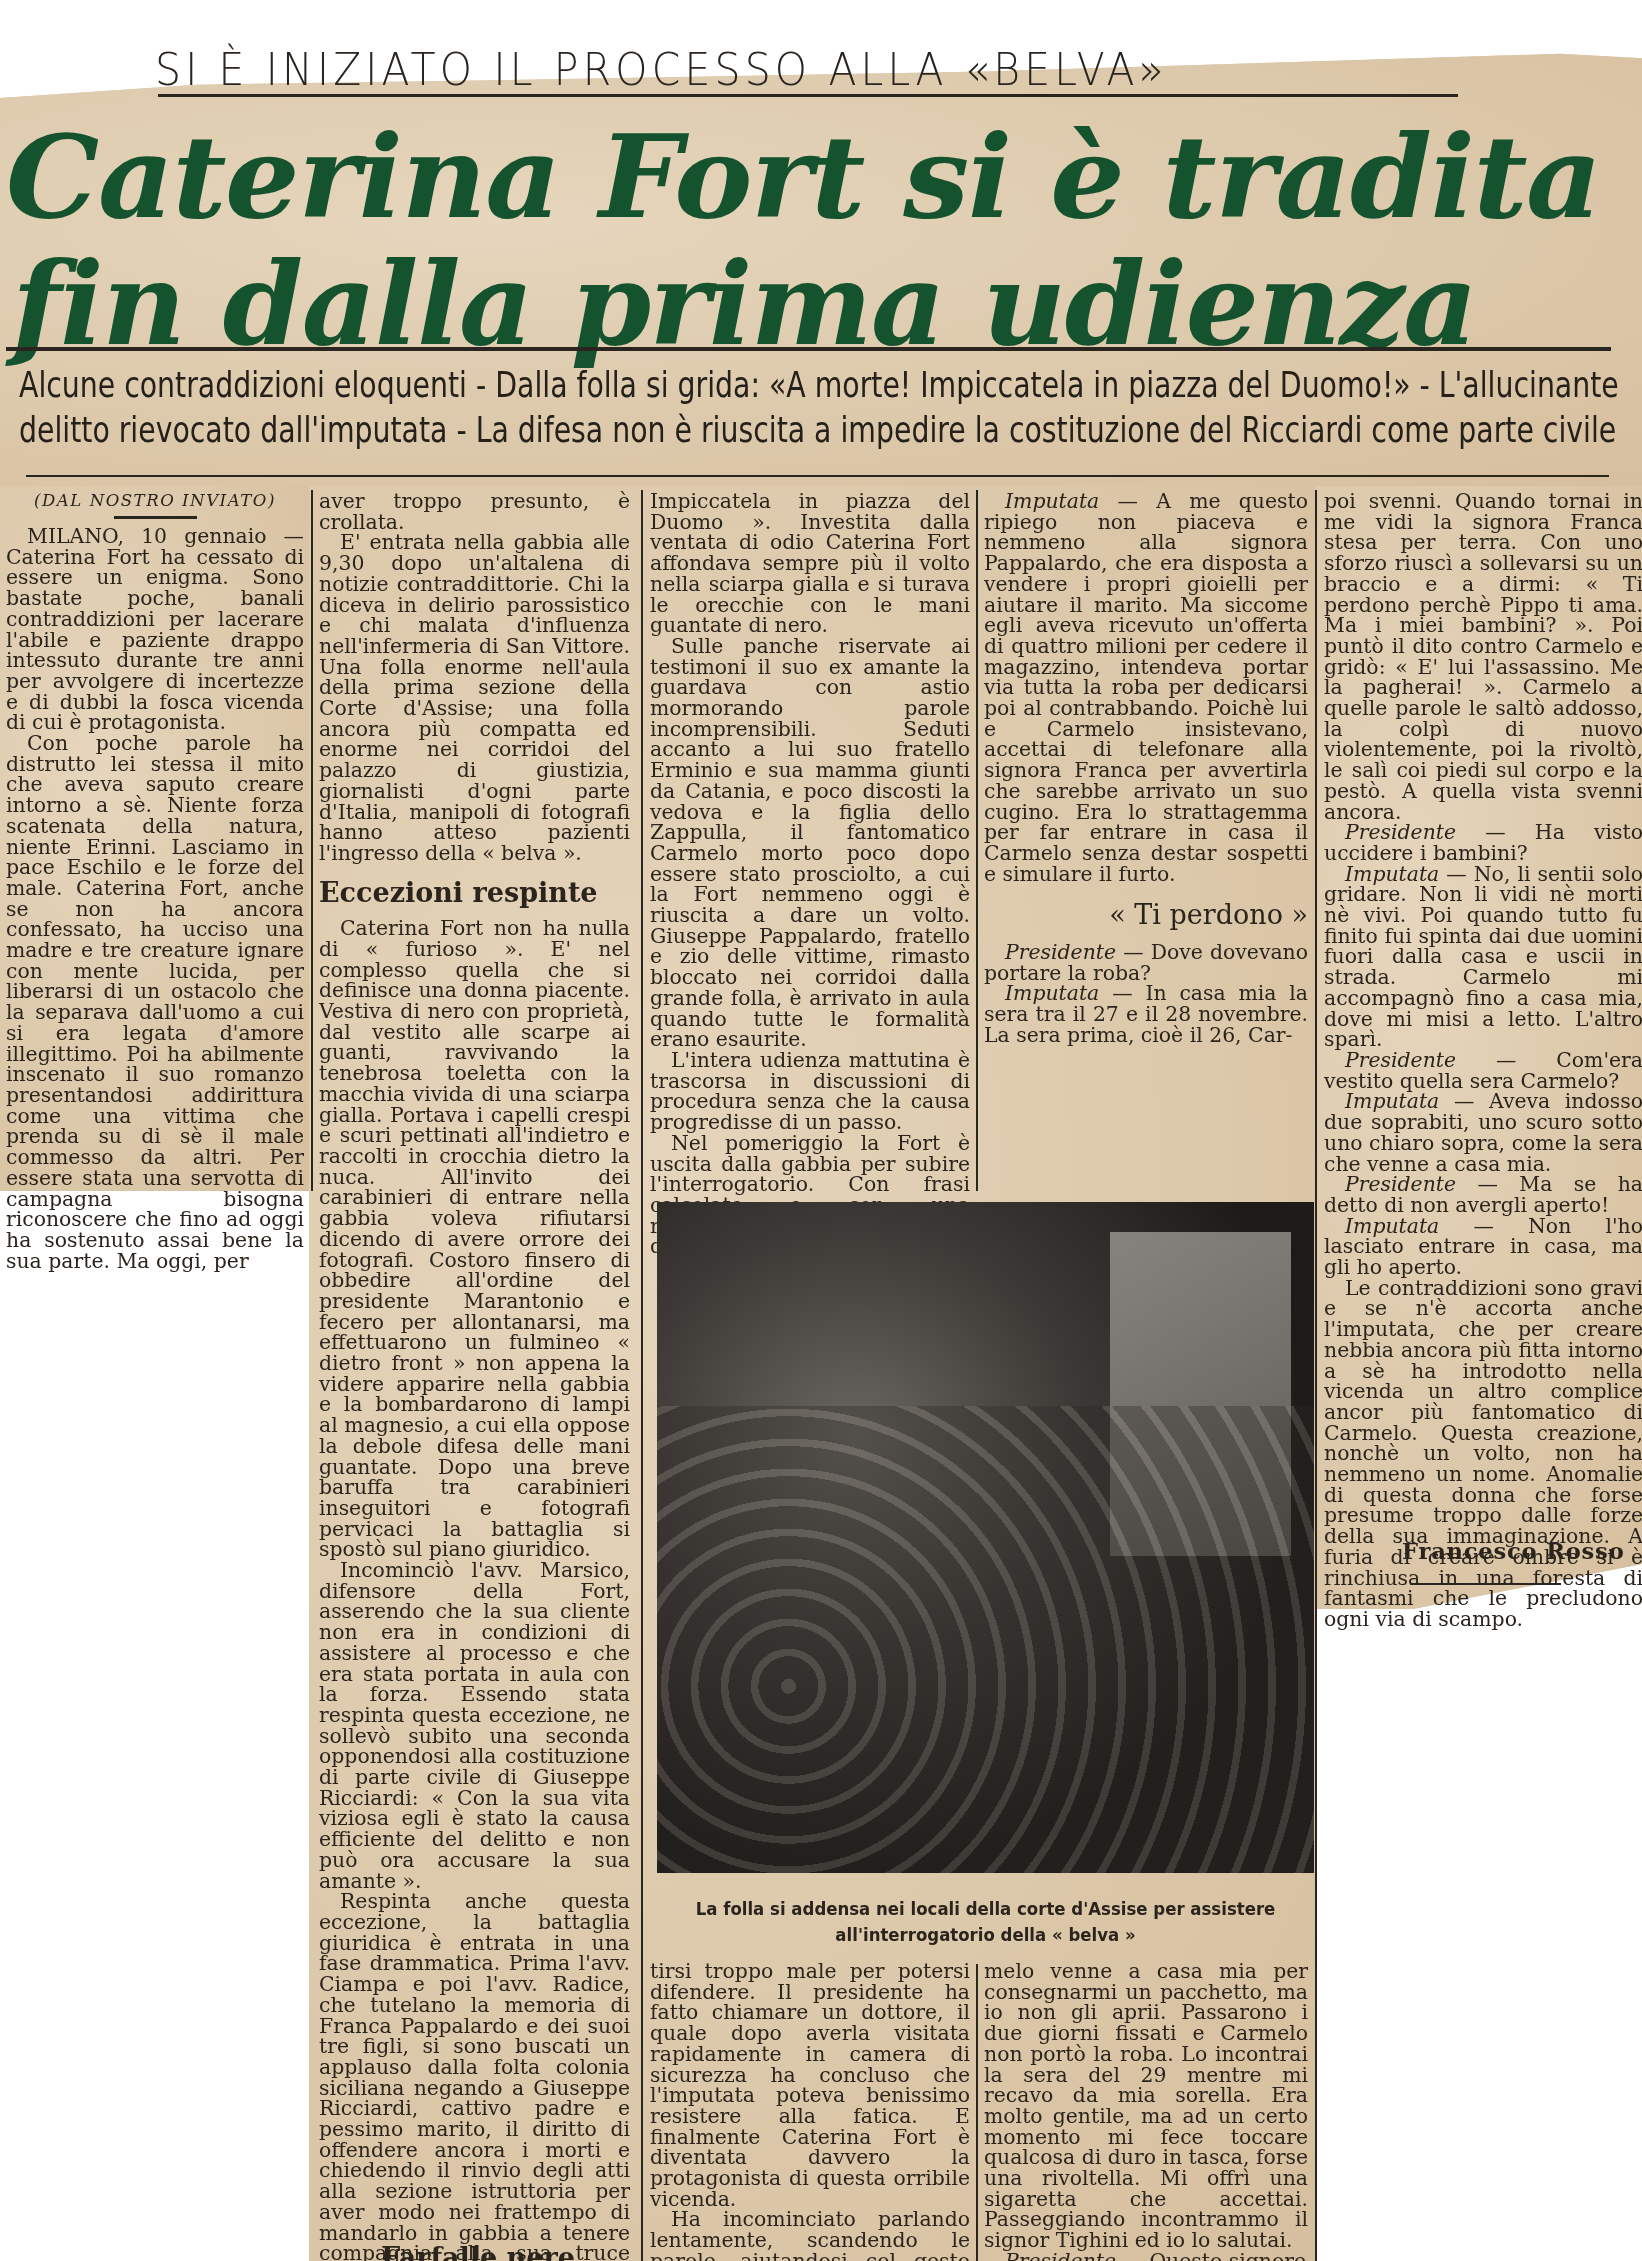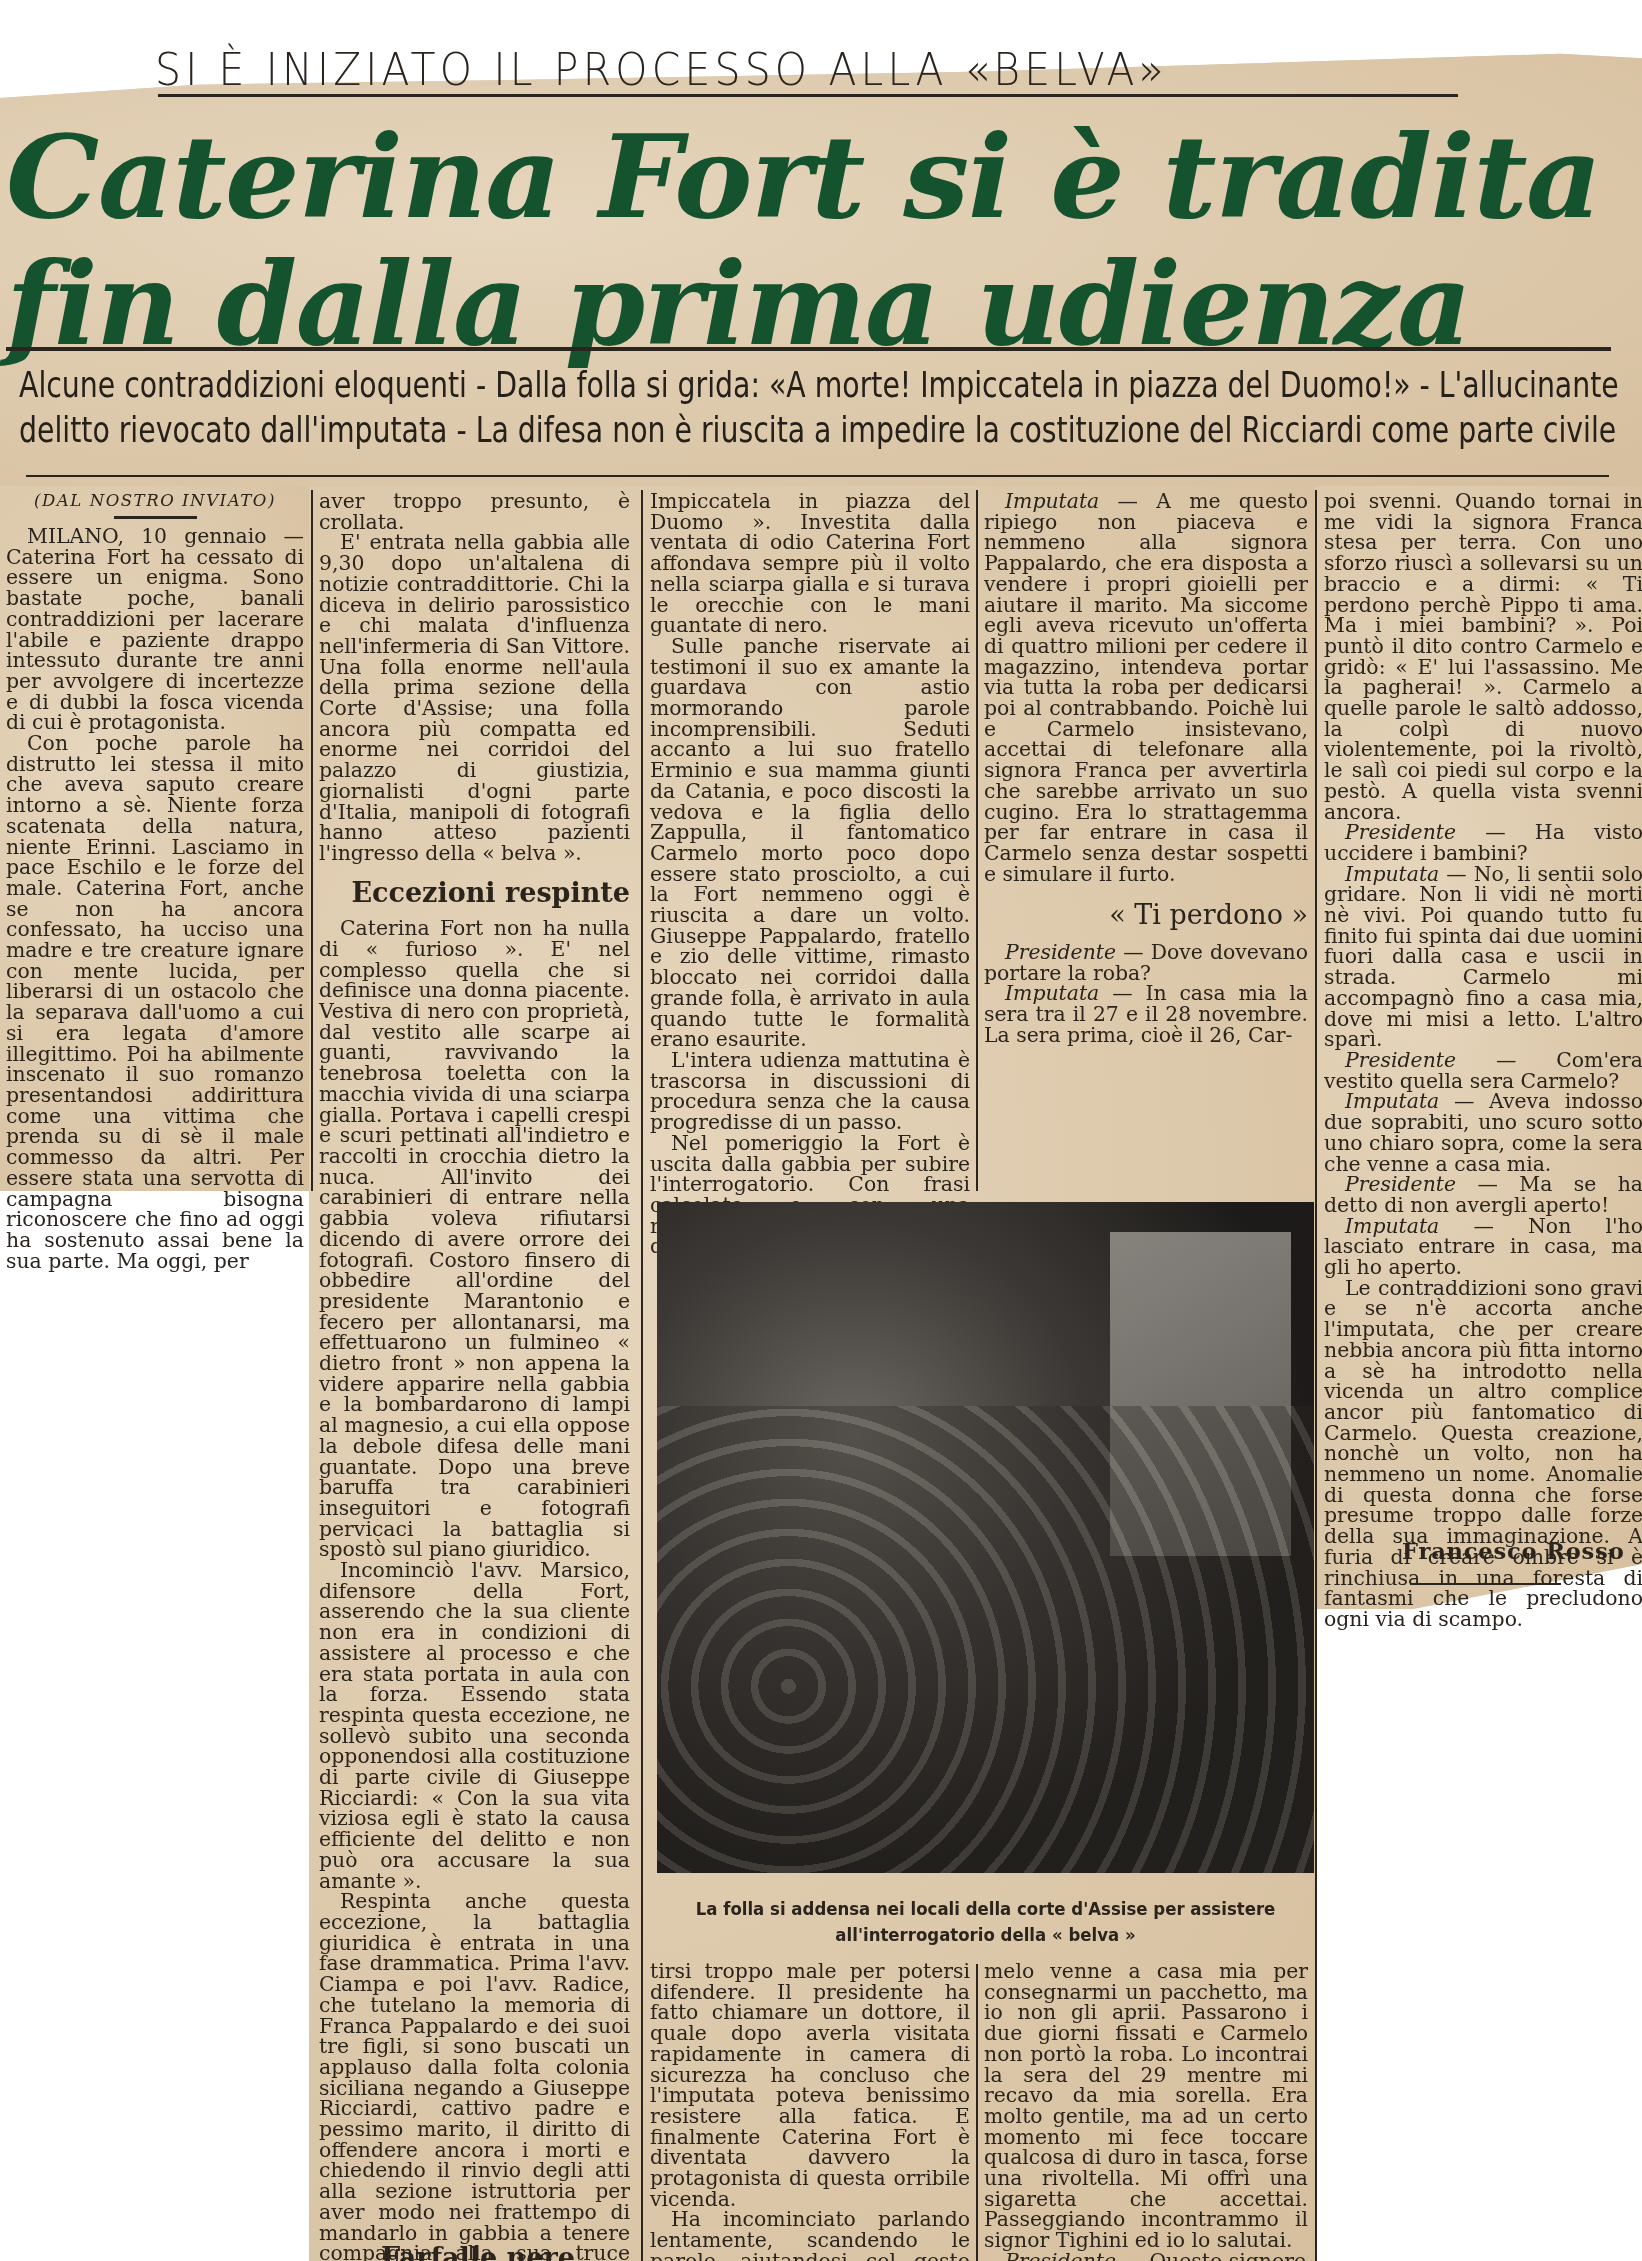--- a/index.html
+++ b/index.html
@@ -25,21 +25,21 @@
     white-space:nowrap; color:#2b2520;
   }
   .kicker-rule { position:absolute; left:158px; top:94px; width:1300px; height:3px; background:#2b2520; }
   .headline {
     position:absolute; left:0; top:113px; width:1642px;
     font-family:"DejaVu Serif", serif; font-style:italic; font-weight:bold;
     font-size:115px; line-height:127px; color:#14532d;
     letter-spacing:-1.5px;
   }
   .headline .l1 { display:block; transform:scaleX(1.02); transform-origin:left; white-space:nowrap; padding-left:6px; }
-  .headline .l2 { display:block; white-space:nowrap; padding-left:6px; }
+  .headline .l2 { display:block; white-space:nowrap; padding-left:12px; }
   .head-rule { position:absolute; left:6px; top:347px; width:1605px; height:3.8px; background:#2b2520; }
   .subhead {
     position:absolute; left:19px; top:363px; width:1598px;
     font-family:"DejaVu Sans Condensed","DejaVu Sans", sans-serif;
     font-size:35px; line-height:45px; color:#25201a;
     transform:scaleX(0.9); transform-origin:left;
   }
   .subhead span { display:block; white-space:nowrap; }
   .sub-rule { position:absolute; left:26px; top:475px; width:1583px; height:2.3px; background:#2b2520; }
 
@@ -49,21 +49,21 @@
   .c1 { left:6px; top:491px; width:298px; }
   .c2 { left:319px; top:491px; width:311px; }
   .c3 { left:650px; top:491px; width:320px; }
   .c4 { left:984px; top:491px; width:324px; }
   .c5 { left:1324px; top:491px; width:319px; overflow:hidden; }
   .c3b { left:650px; top:1961px; width:320px; }
   .c4b { left:984px; top:1961px; width:324px; }
 
   .dateline-note { text-align:center; font-style:italic; font-weight:normal; font-size:16.6px; letter-spacing:1.5px; margin-bottom:4.5px; }
   .short-rule { width:83px; height:2.3px; background:#2b2520; margin:3px auto 7.5px; }
-  .subtitle { text-align:right; font-weight:bold; font-size:27px; line-height:38px; margin:10.6px 0 6px; }
+  .subtitle { text-align:left; font-weight:bold; font-size:27px; line-height:38px; margin:10.6px 0 6px; }
   .subtitle2 { text-align:right; font-size:27px; line-height:38px; margin:12px 0 7.5px; }
   .speaker { font-style:italic; }
 
   .vrule { position:absolute; width:1.5px; background:#2b2520; }
 
   .photo {
     position:absolute; left:657px; top:1202px; width:657px; height:671px;
     background:
       radial-gradient(ellipse at 30% 35%, #6a6660 0%, #3b3835 35%, #1d1b19 70%),
       #222;

